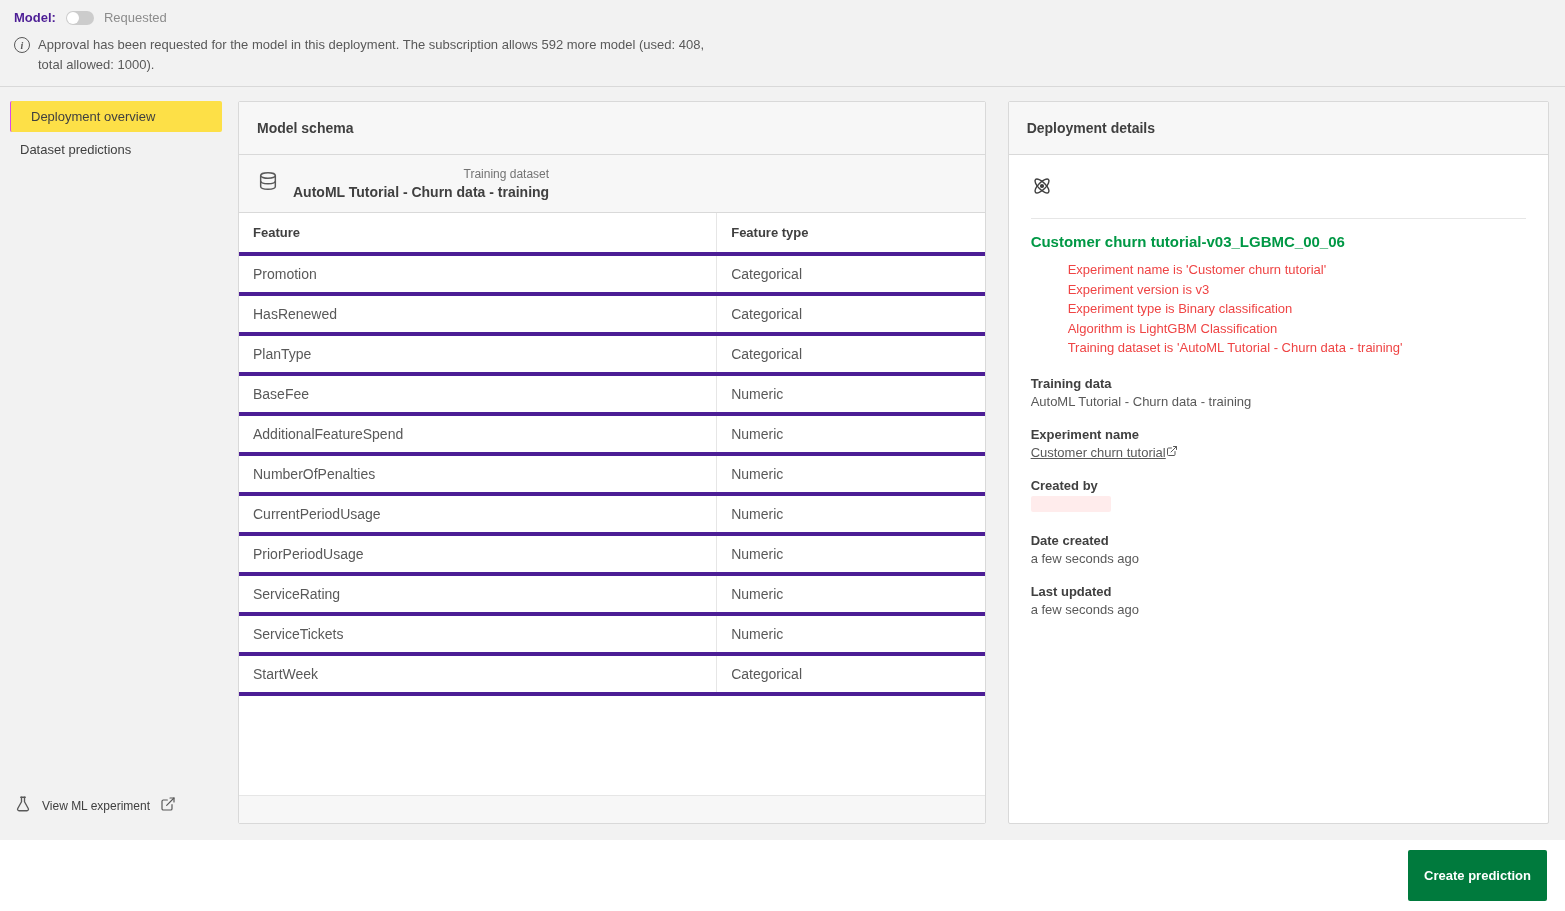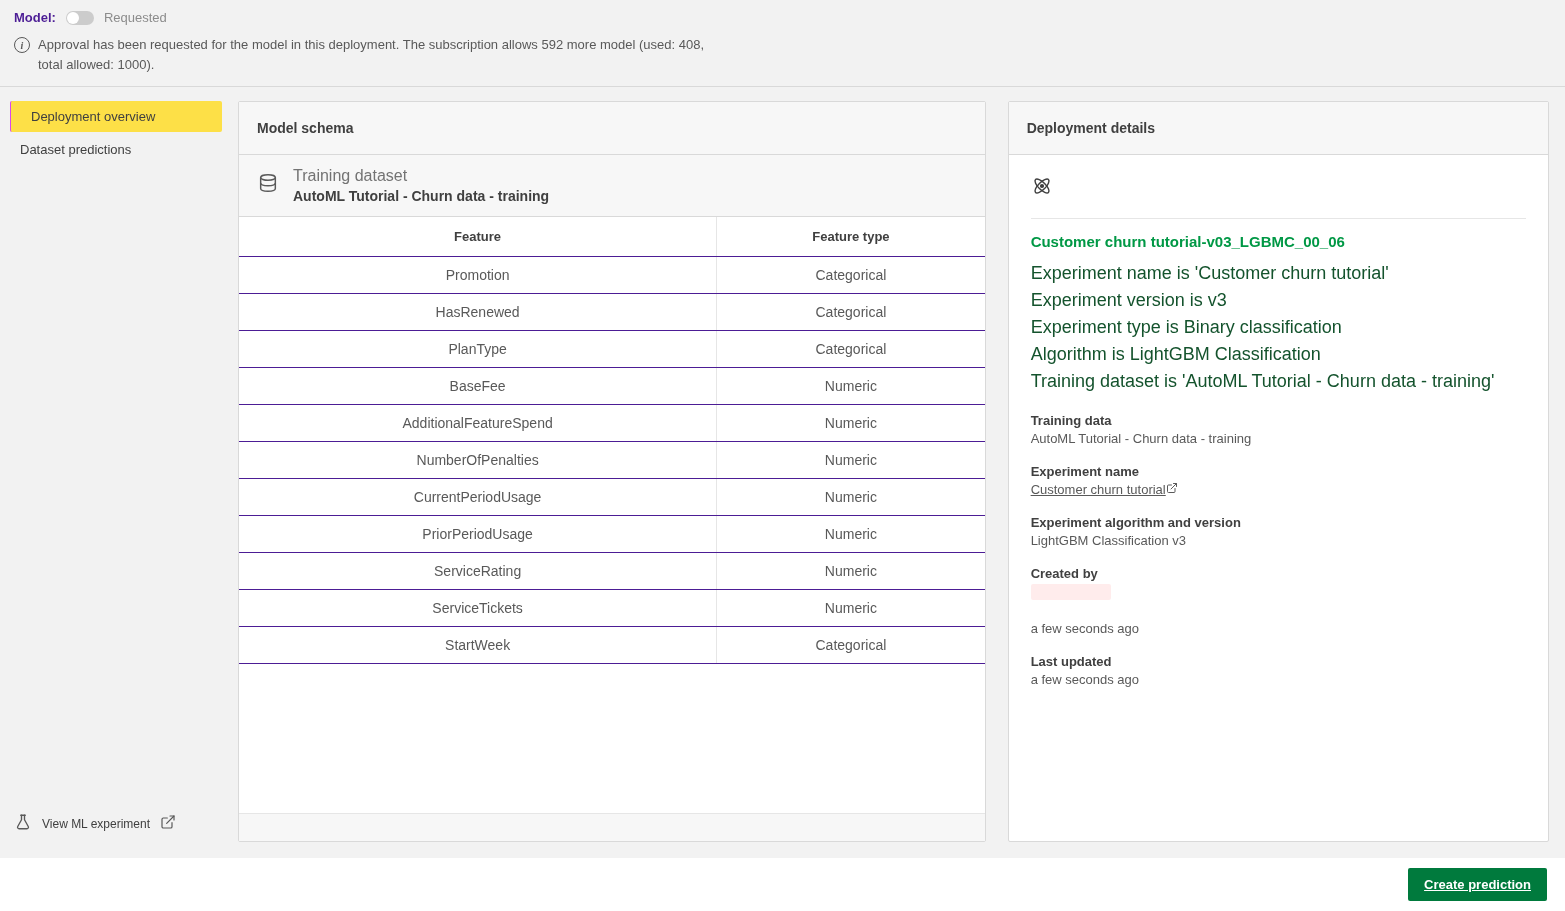--- a/index.html
+++ b/index.html
@@ -100,31 +100,30 @@
   .schema-panel { flex: 1 1 58%; }
   .details-panel { flex: 1 1 42%; }
 
   .schema-subheader {
     background:#f7f7f7;
     border-bottom:1px solid #d9d9d9;
     padding: 12px 18px;
     display:flex; align-items:center; gap:16px;
   }
   .db-icon { width:20px; color:#595959; }
-  .schema-subheader .small { color:#737373; font-size:16px; }
+  .schema-subheader .small { color:#737373; font-size:12px;text-align:right; }
   .schema-subheader .big { color:#404040; font-size:14px; font-weight:700; margin-top:3px; }
 
   .schema-table {
     display:flex; flex-direction:column;
     flex:1; min-height:0;
   }
   .schema-row {
     display:flex;
-    border-bottom:1px solid #4c1d95;
-    text-align:center;
+    border-bottom:4px solid #4c1d95;
   }
   .schema-row.head {
     background:#ffffff;
     font-weight:700;
     color:#404040;
     font-size:13px;
   }
   .schema-row.head .cell { padding-top:12px; padding-bottom:12px; }
   .cell { padding:10px 14px; }
   .cell.feature { flex:1 1 64%; }
@@ -135,21 +134,21 @@
   .details-body {
     padding: 20px 22px;
     color:#595959;
     overflow:auto;
   }
   .atom-icon { color:#404040; margin-bottom:18px; }
   .separator { height:1px; background:#e6e6e6; margin-bottom:14px; }
   .model-title {
     color:#009845; font-size:15px; font-weight:700; margin-bottom:10px;
   }
-  .desc-lines div { font-size:18px; color:#14532d; line-height:1.5; }
+  .desc-lines div { font-size:13px; color:#ef4444; line-height:1.5;margin-left:37px; }
   .block { margin-top:18px; }
   .block .k { font-weight:700; color:#404040; font-size:13px; margin-bottom:3px; }
   .block .v { color:#595959; font-size:13px; }
   .block .v.link { text-decoration:underline; cursor:pointer; display:inline-flex; align-items:center; gap:0; }
   .ext-sm svg { width:12px; height:12px; stroke:#595959; }
   .created-placeholder {
     display:inline-block;
     width:80px; height:16px;
     background:#ffecec;
     border-radius:2px;
@@ -159,24 +158,23 @@
     background:#ffffff;
     padding:10px 18px;
     display:flex; justify-content:flex-end;
   }
   .primary-btn {
     background:#007A3D;
     color:#fff;
     font-size:13px;
     font-weight:600;
     border:none;
-    padding:9px 16px;
+    padding:18px 16px;
     border-radius:2px;
     cursor:pointer;
-    text-decoration:underline;
   }
 </style>
 </head>
 <body>
 
 <div class="header">
   <div class="header-row1">
     <span class="label">Model:</span>
     <span class="toggle"></span>
     <span class="status">Requested</span>
@@ -319,31 +317,28 @@
             <span class="ext-sm">
               <svg viewBox="0 0 24 24" fill="none" stroke="currentColor" stroke-width="2" stroke-linecap="round" stroke-linejoin="round">
                 <path d="M18 13v6a2 2 0 0 1-2 2H5a2 2 0 0 1-2-2V8a2 2 0 0 1 2-2h6"></path>
                   <polyline points="15 3 21 3 21 9"></polyline>
                   <line x1="10" y1="14" x2="21" y2="3"></line>
               </svg>
             </span>
           </div>
         </div>
 
-        <div class="block">
-          <div class="k">Experiment algorithm and version</div>
-          <div class="v">LightGBM Classification v3</div>
-        </div>
 
         <div class="block">
           <div class="k">Created by</div>
           <div class="v"><span class="created-placeholder"></span></div>
         </div>
 
         <div class="block">
+          <div class="k">Date created</div>
           <div class="v">a few seconds ago</div>
         </div>
 
         <div class="block">
           <div class="k">Last updated</div>
           <div class="v">a few seconds ago</div>
         </div>
       </div>
     </div>
 

